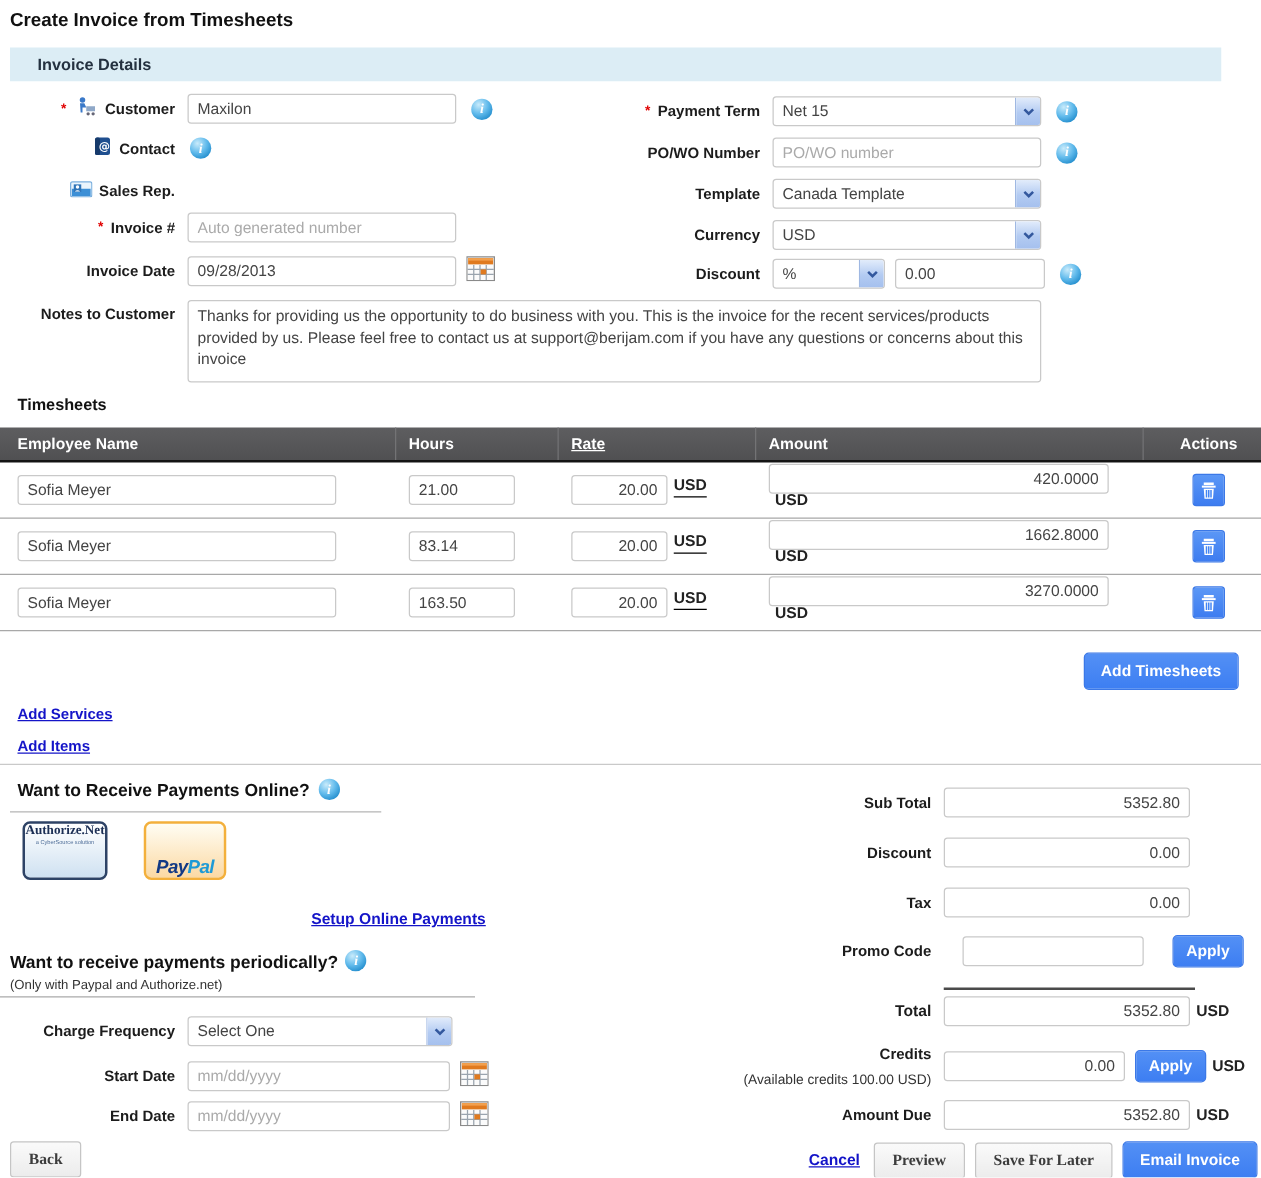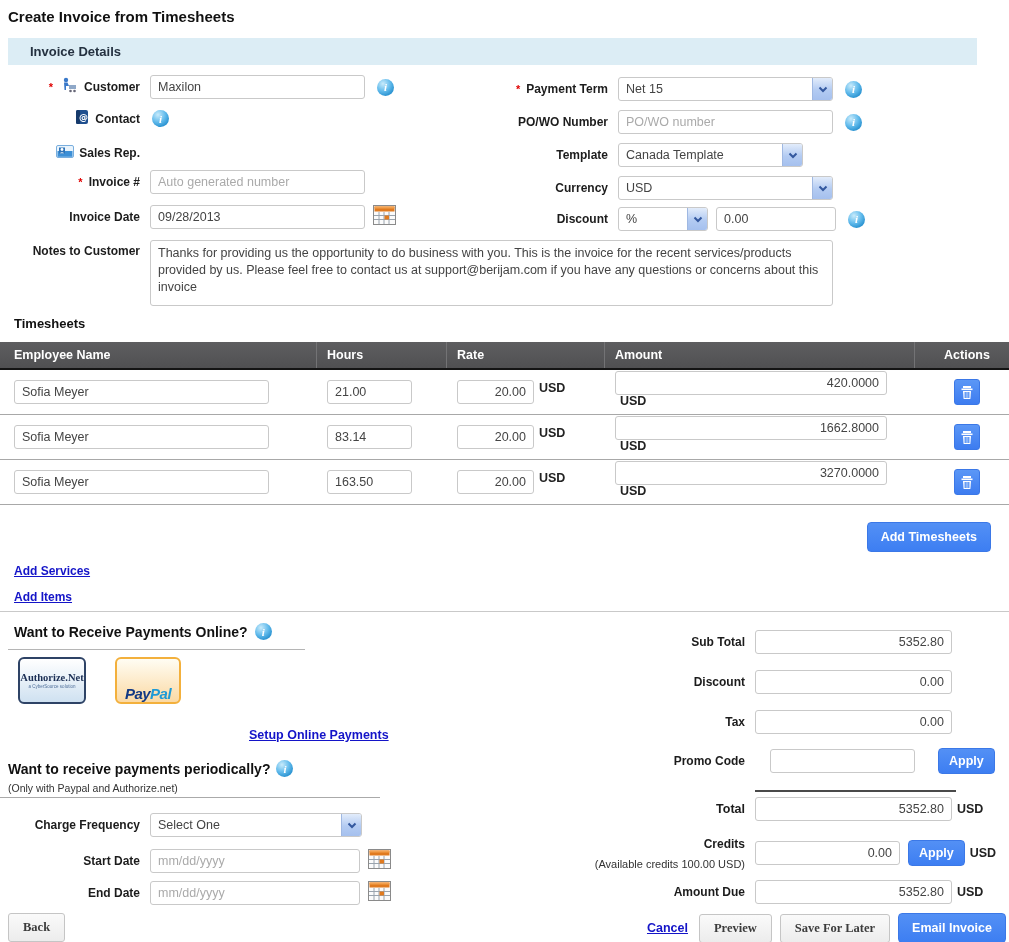--- a/index.html
+++ b/index.html
@@ -40,21 +40,21 @@
   .sec-heading .info-icon { margin-left:7px; }
 
   
   .ts-table { position:absolute; left:0; top:342px; width:1009px; }
   .t-head { display:flex; height:28px; background:linear-gradient(#5e5e60,#505052); border-bottom:2px solid #141414; }
   .t-head .cell { color:#fff; font-size:12.5px; font-weight:bold; display:flex; align-items:center; border-right:1px solid #737375; }
   .t-head .cell:last-child { border-right:none; }
   .t-row { display:flex; height:45px; align-items:center; border-bottom:1px solid #a8a8a8; }
   .c-name { width:317px; padding-left:14px; }
   .c-hours { width:130px; padding-left:10px; }
-  .c-rate { width:158px; padding-left:10px; }
+  .c-rate { width:158px; padding-left:10px;text-decoration:underline; }
   .c-amount { width:310px; padding-left:10px; }
   .c-actions { width:94px; padding-left:10px; display:flex; justify-content:center; }
   .t-row input { height:24px; }
   .in-name { width:255px; }
   .in-hours { width:85px; }
   .in-rate { width:77px; text-align:right; }
   .in-amount { width:272px; text-align:right; }
   .usd { font-size:12.5px; font-weight:bold; color:#222; margin-left:5px; position:relative; top:-4px; }
   .trash-btn { width:26px; height:26px; border:1px solid #3b78e7; border-radius:3px; background:linear-gradient(#5b97f6,#3d7cf0); display:flex; align-items:center; justify-content:center; cursor:pointer; }
 
@@ -62,21 +62,21 @@
     color:#fff; font-weight:bold; font-size:12.5px; font-family:"Liberation Sans",sans-serif; padding:7px 13px; cursor:pointer; }
   .btn-gray { background:linear-gradient(#fafafa,#ececec); border:1px solid #c5c5c5; border-radius:3px;
     color:#3c3c3c; font-weight:bold; font-size:12.5px; font-family:Liberation Serif, serif; padding:6px 14px; cursor:pointer; }
 
   a.lnk { color:#1414c8; font-size:12px; font-weight:bold; text-decoration:underline; cursor:pointer; }
 
   .hr { position:absolute; height:1px; background:#c9c9c9; }
 
   
   .badge-auth { position:absolute; left:18px; top:657px; width:68px; height:47px; border:2px solid #2e4366; border-radius:6px;
-    background:linear-gradient(#ffffff,#cfe1f1); display:flex; flex-direction:column; align-items:center; justify-content:center; cursor:pointer; }
+    background:linear-gradient(#ffffff,#cfe1f1); display:flex; flex-direction:column; align-items:center; justify-content:flex-start; cursor:pointer; }
   .badge-auth .a1 { font-family:"Liberation Serif",serif; font-weight:bold; font-size:10.5px; color:#1c2f55; }
   .badge-auth .a2 { font-size:4.5px; color:#51709a; margin-top:1px; }
   .badge-pp { position:absolute; left:103px; top:657px; width:66px; height:47px; border:2px solid #f3b03c; border-radius:6px;
     background:linear-gradient(#fffdf3,#fbd9a4); display:flex; align-items:flex-end; justify-content:center; cursor:pointer;margin-left:12px; }
   .badge-pp .p1 { font-style:italic; font-weight:bold; font-size:15px; color:#123984; letter-spacing:-0.5px; }
   .badge-pp .p2 { font-style:italic; font-weight:bold; font-size:15px; color:#1e9ad6; letter-spacing:-0.5px; }
 
   .small-note { position:absolute; font-size:10.5px; color:#333; }
 
   
@@ -203,21 +203,21 @@
       <span>PO/WO Number</span>
     </div>
     <input type="text" class="w215" placeholder="PO/WO number" style="">
     <span class="info-icon">i</span>
   </div>
 
   <div class="frow" style="left:505px; top:143px;">
     <div class="lbl lbl-r">
       <span>Template</span>
     </div>
-    <div class="selectbox" style="width:185px;">
+    <div class="selectbox" style="width:215px;">
       <span class="stext">Canada Template</span>
       <span class="sarrow">
           <svg width="10" height="7" viewBox="0 0 10 7">
             <path d="M1.5 1.5 L5 5 L8.5 1.5" stroke="#33589e" stroke-width="2" fill="none"></path>
           </svg>
         </span>
     </div>
   </div>
 
   <div class="frow" style="left:505px; top:176px;">

